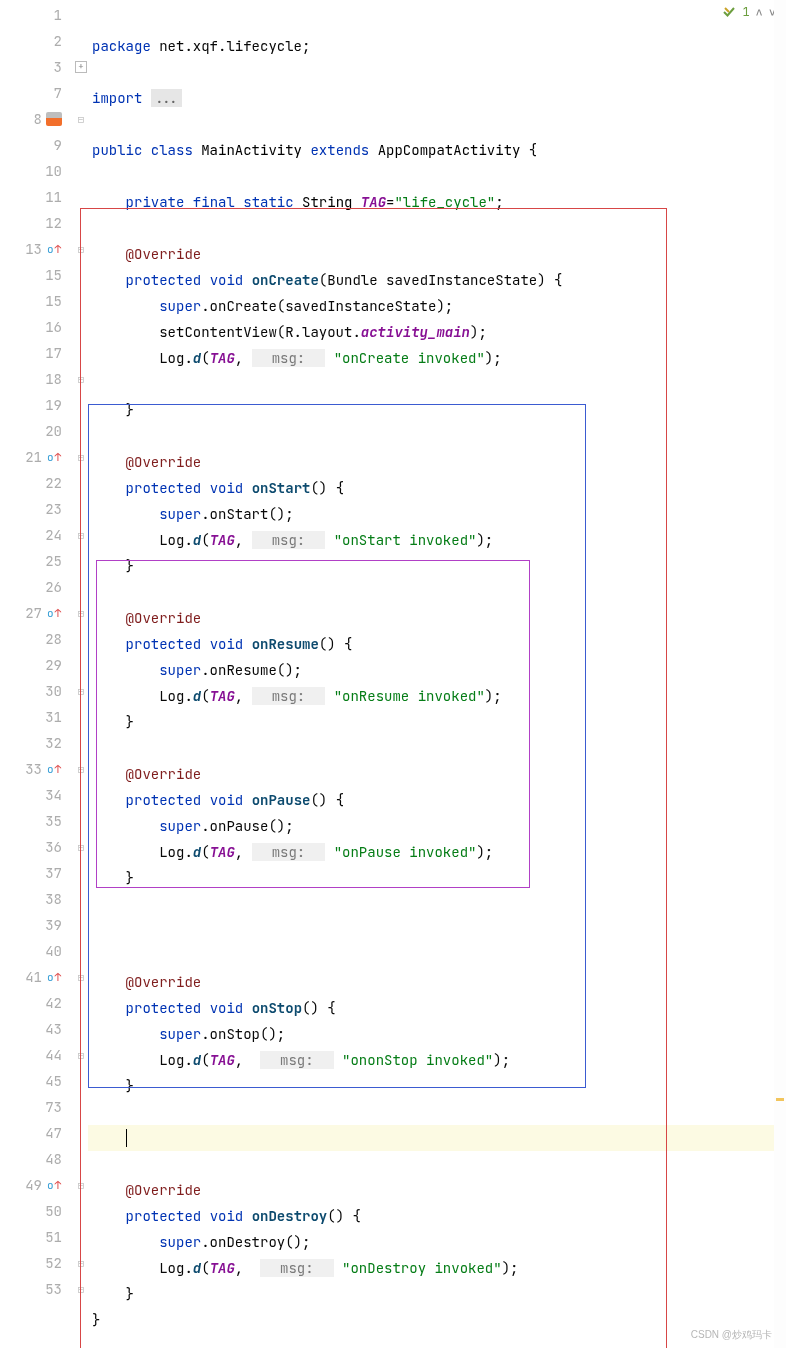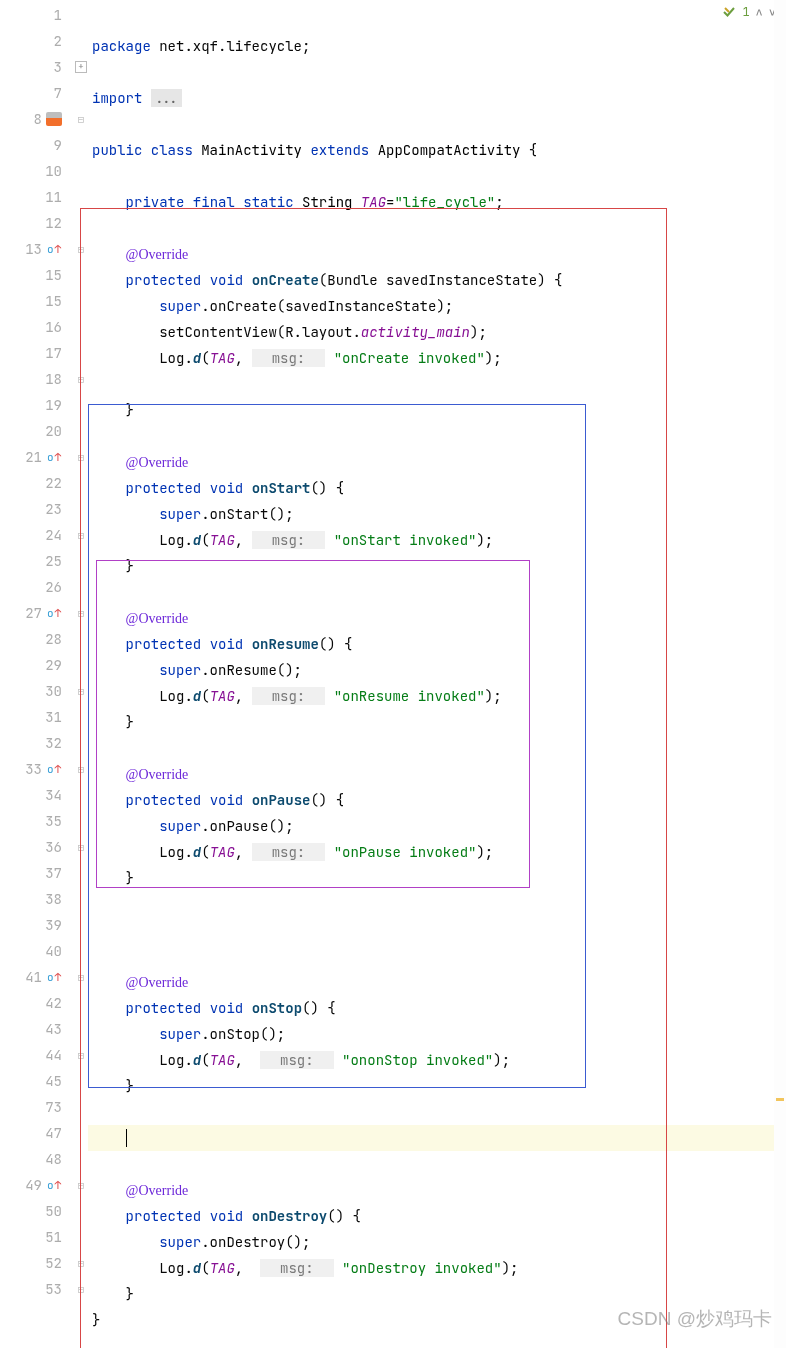--- a/index.html
+++ b/index.html
@@ -48,25 +48,25 @@
     margin-top: 31px;
   }
   .code .row {
     height: 26px;
     line-height: 26px;
     white-space: pre;
     padding-left: 4px;
   }
   .row.hl { background: #fcfae3; }
   .kw      { color: #0033b3; }
-  .ann     { color: #6d28d9; font-family: Liberation Serif, serif; }
+  .ann     { color: #7f1d1d; }
   .type    { color: #000000; }
   .method  { color: #0c4a6e; font-weight: bold; }
   .str     { color: #067d17; }
-  .italic-id { color: #871094; font-style: italic; }
+  .italic-id { color: #871094; font-style: italic; font-weight: bold; }
   .sitalic { font-style: italic; }
   .param   { color: #7a7a7a; background:#f0f0f0; padding: 0 20px;}
   .hint    { background:#eeeeee; color:#666; padding:0 3px; }
   .fold-box .hint { background:#e6e6e6; }
   
   .overlay {
     position: absolute;
     top: 0; left: 0; right: 0; bottom: 0;
     pointer-events: none;
   }
@@ -114,22 +114,22 @@
   
   .scroll-stripe {
      position:absolute; right:0; top:0; width:12px; height:100%;
      background:#fdfdfd;
   }
   .scroll-mark { position:absolute; right:2px; width:8px; height:3px; background:#f2c55c;}
   
   .watermark {
     position:absolute;
     right: 14px;
-    bottom: 16px;
-    font-size: 19px;
+    bottom: 6px;
+    font-size: 10px;
     color: rgba(120,120,120,0.55);
     font-family: "Microsoft YaHei", sans-serif;
   }
   .caret {
      display:inline-block;
      width:1px;
      height:18px;
      background:#000;
      vertical-align:middle;
      margin-top:-2px;

